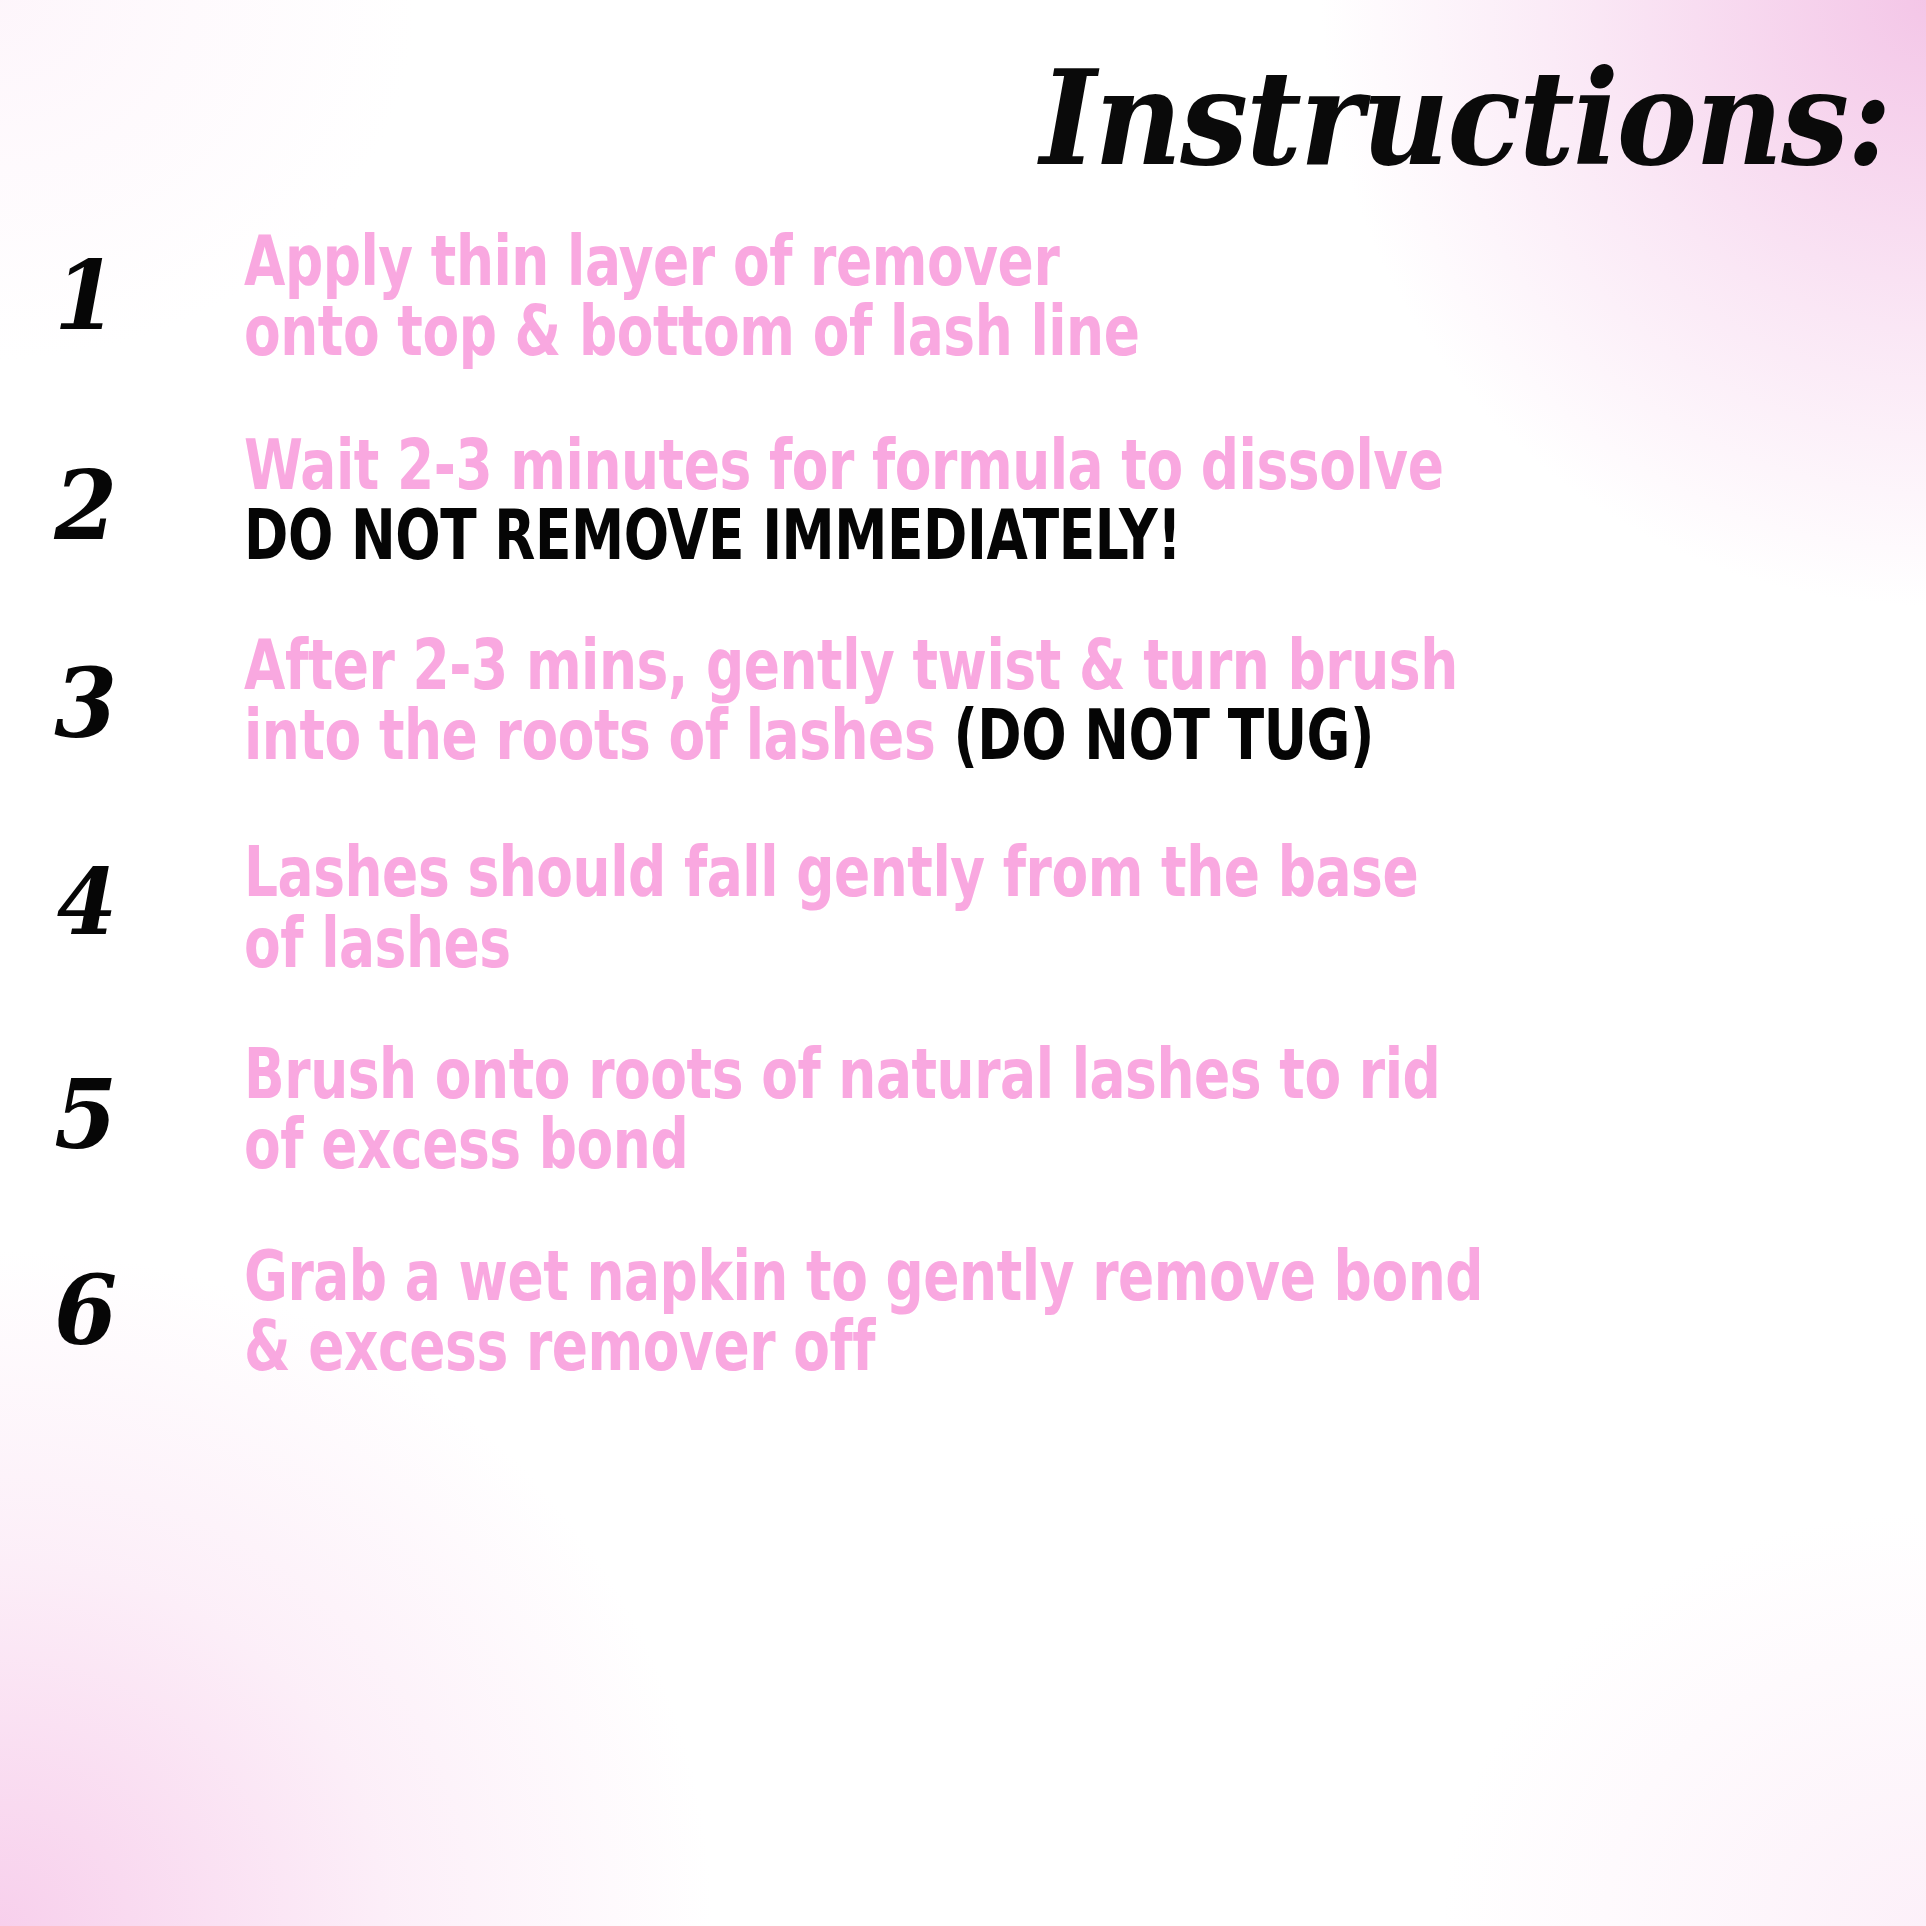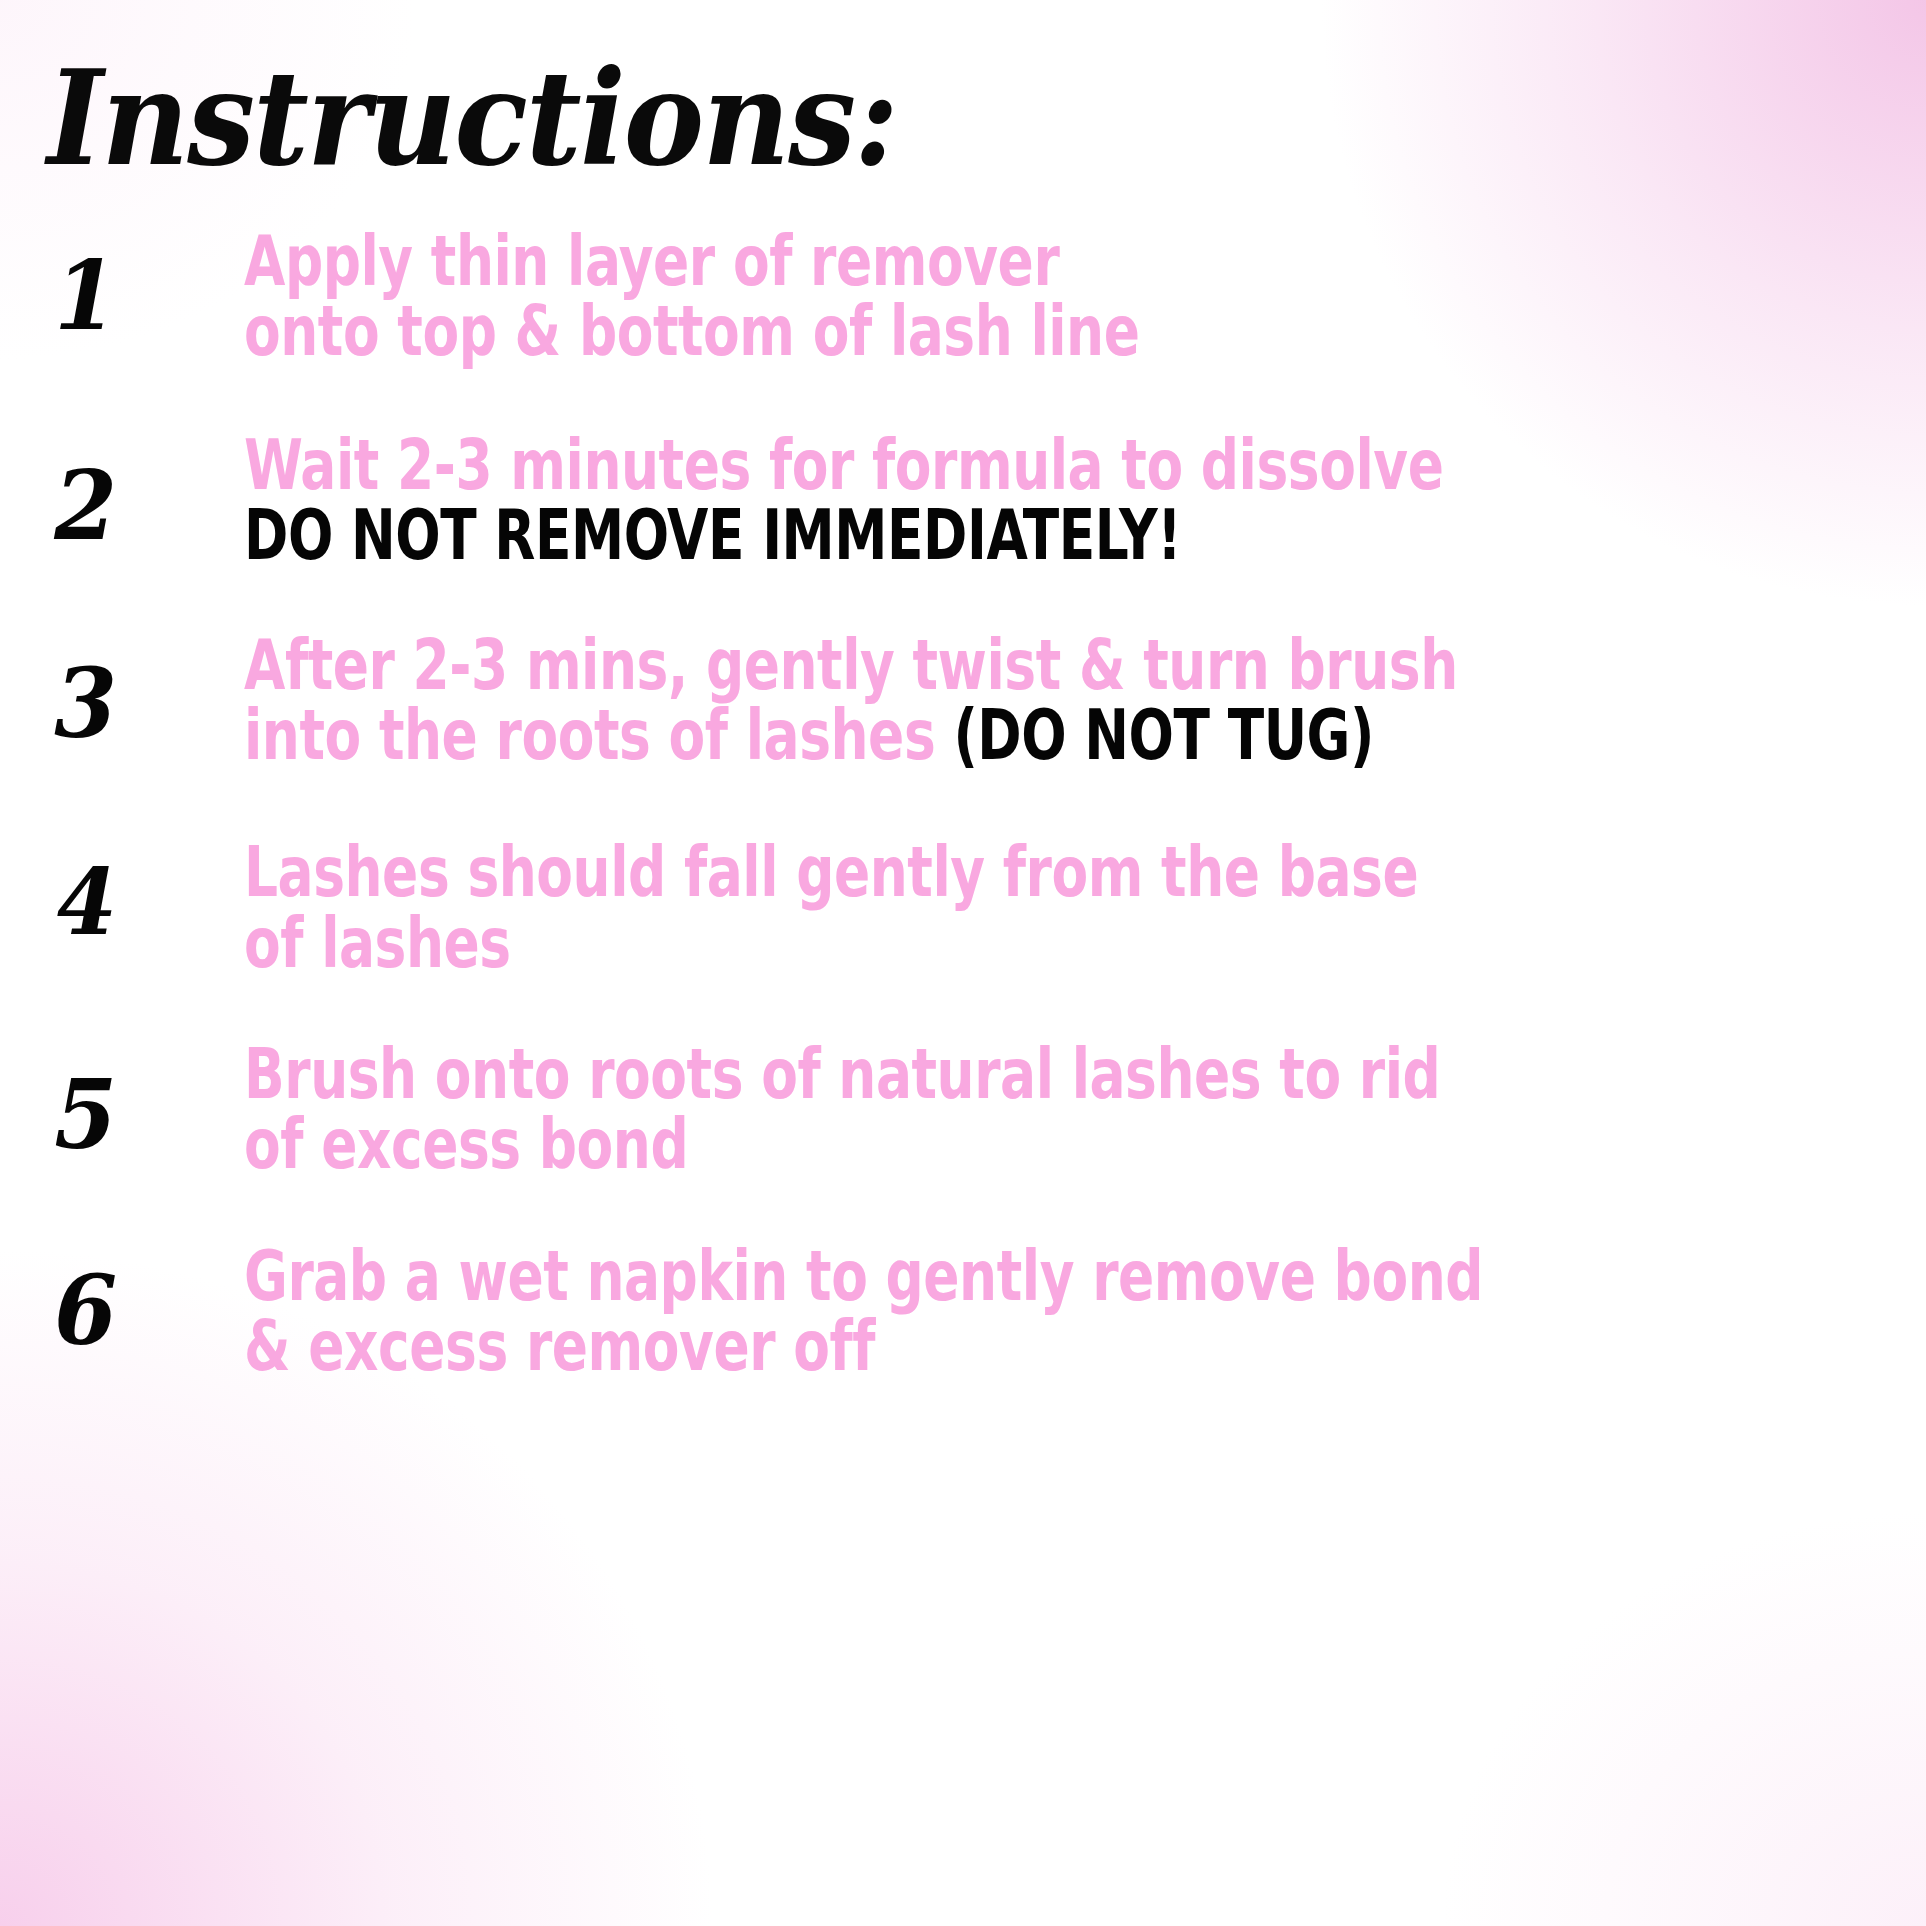--- a/index.html
+++ b/index.html
@@ -41,24 +41,24 @@
   #page {
     position: relative;
     z-index: 1;
     width: 100%;
     height: 100%;
   }
 
   
   #title-wrap {
     position: absolute;
-    left: 0;
+    left: 7px;
     right: 0;
     top: 53px;
-    text-align: left;
+    text-align: right;
   }
   #page-title {
     display: inline-block;
     font-family: "DejaVu Serif", "Liberation Serif", serif;
     font-weight: 700;
     font-style: italic;
     font-size: 131px;
     line-height: 1.0;
     letter-spacing: -2px;
     color: #0a0a0a;

